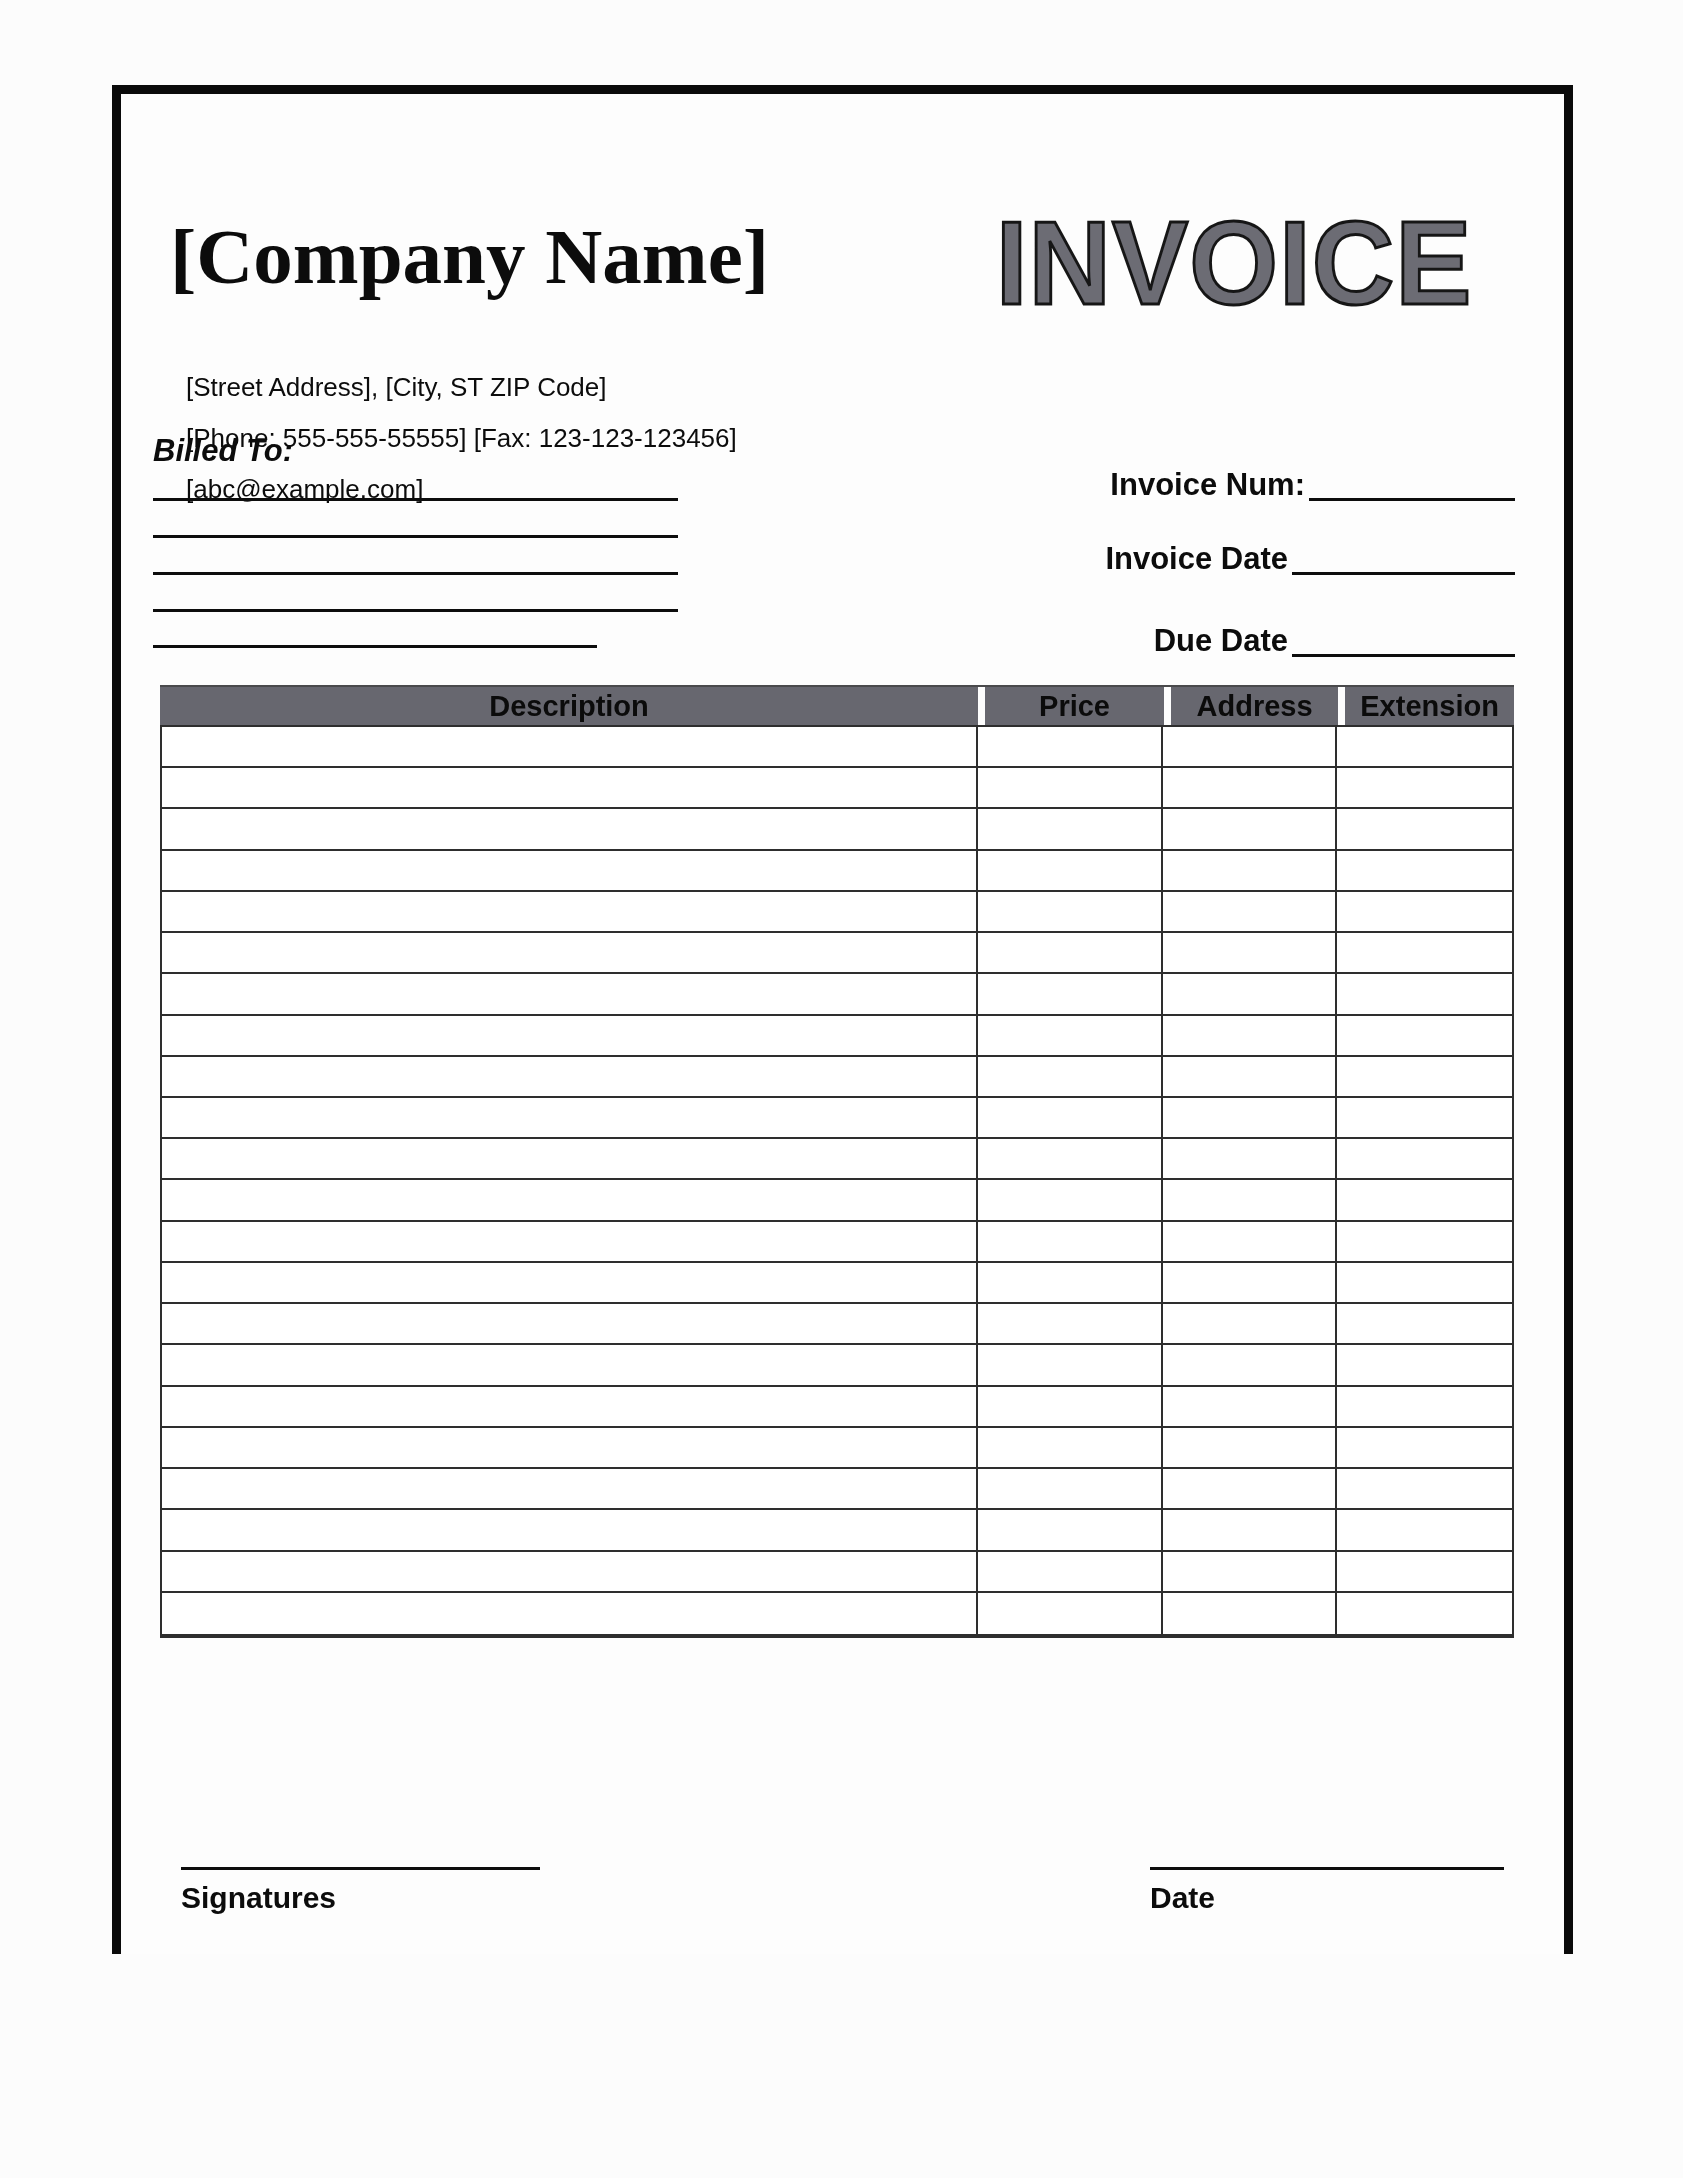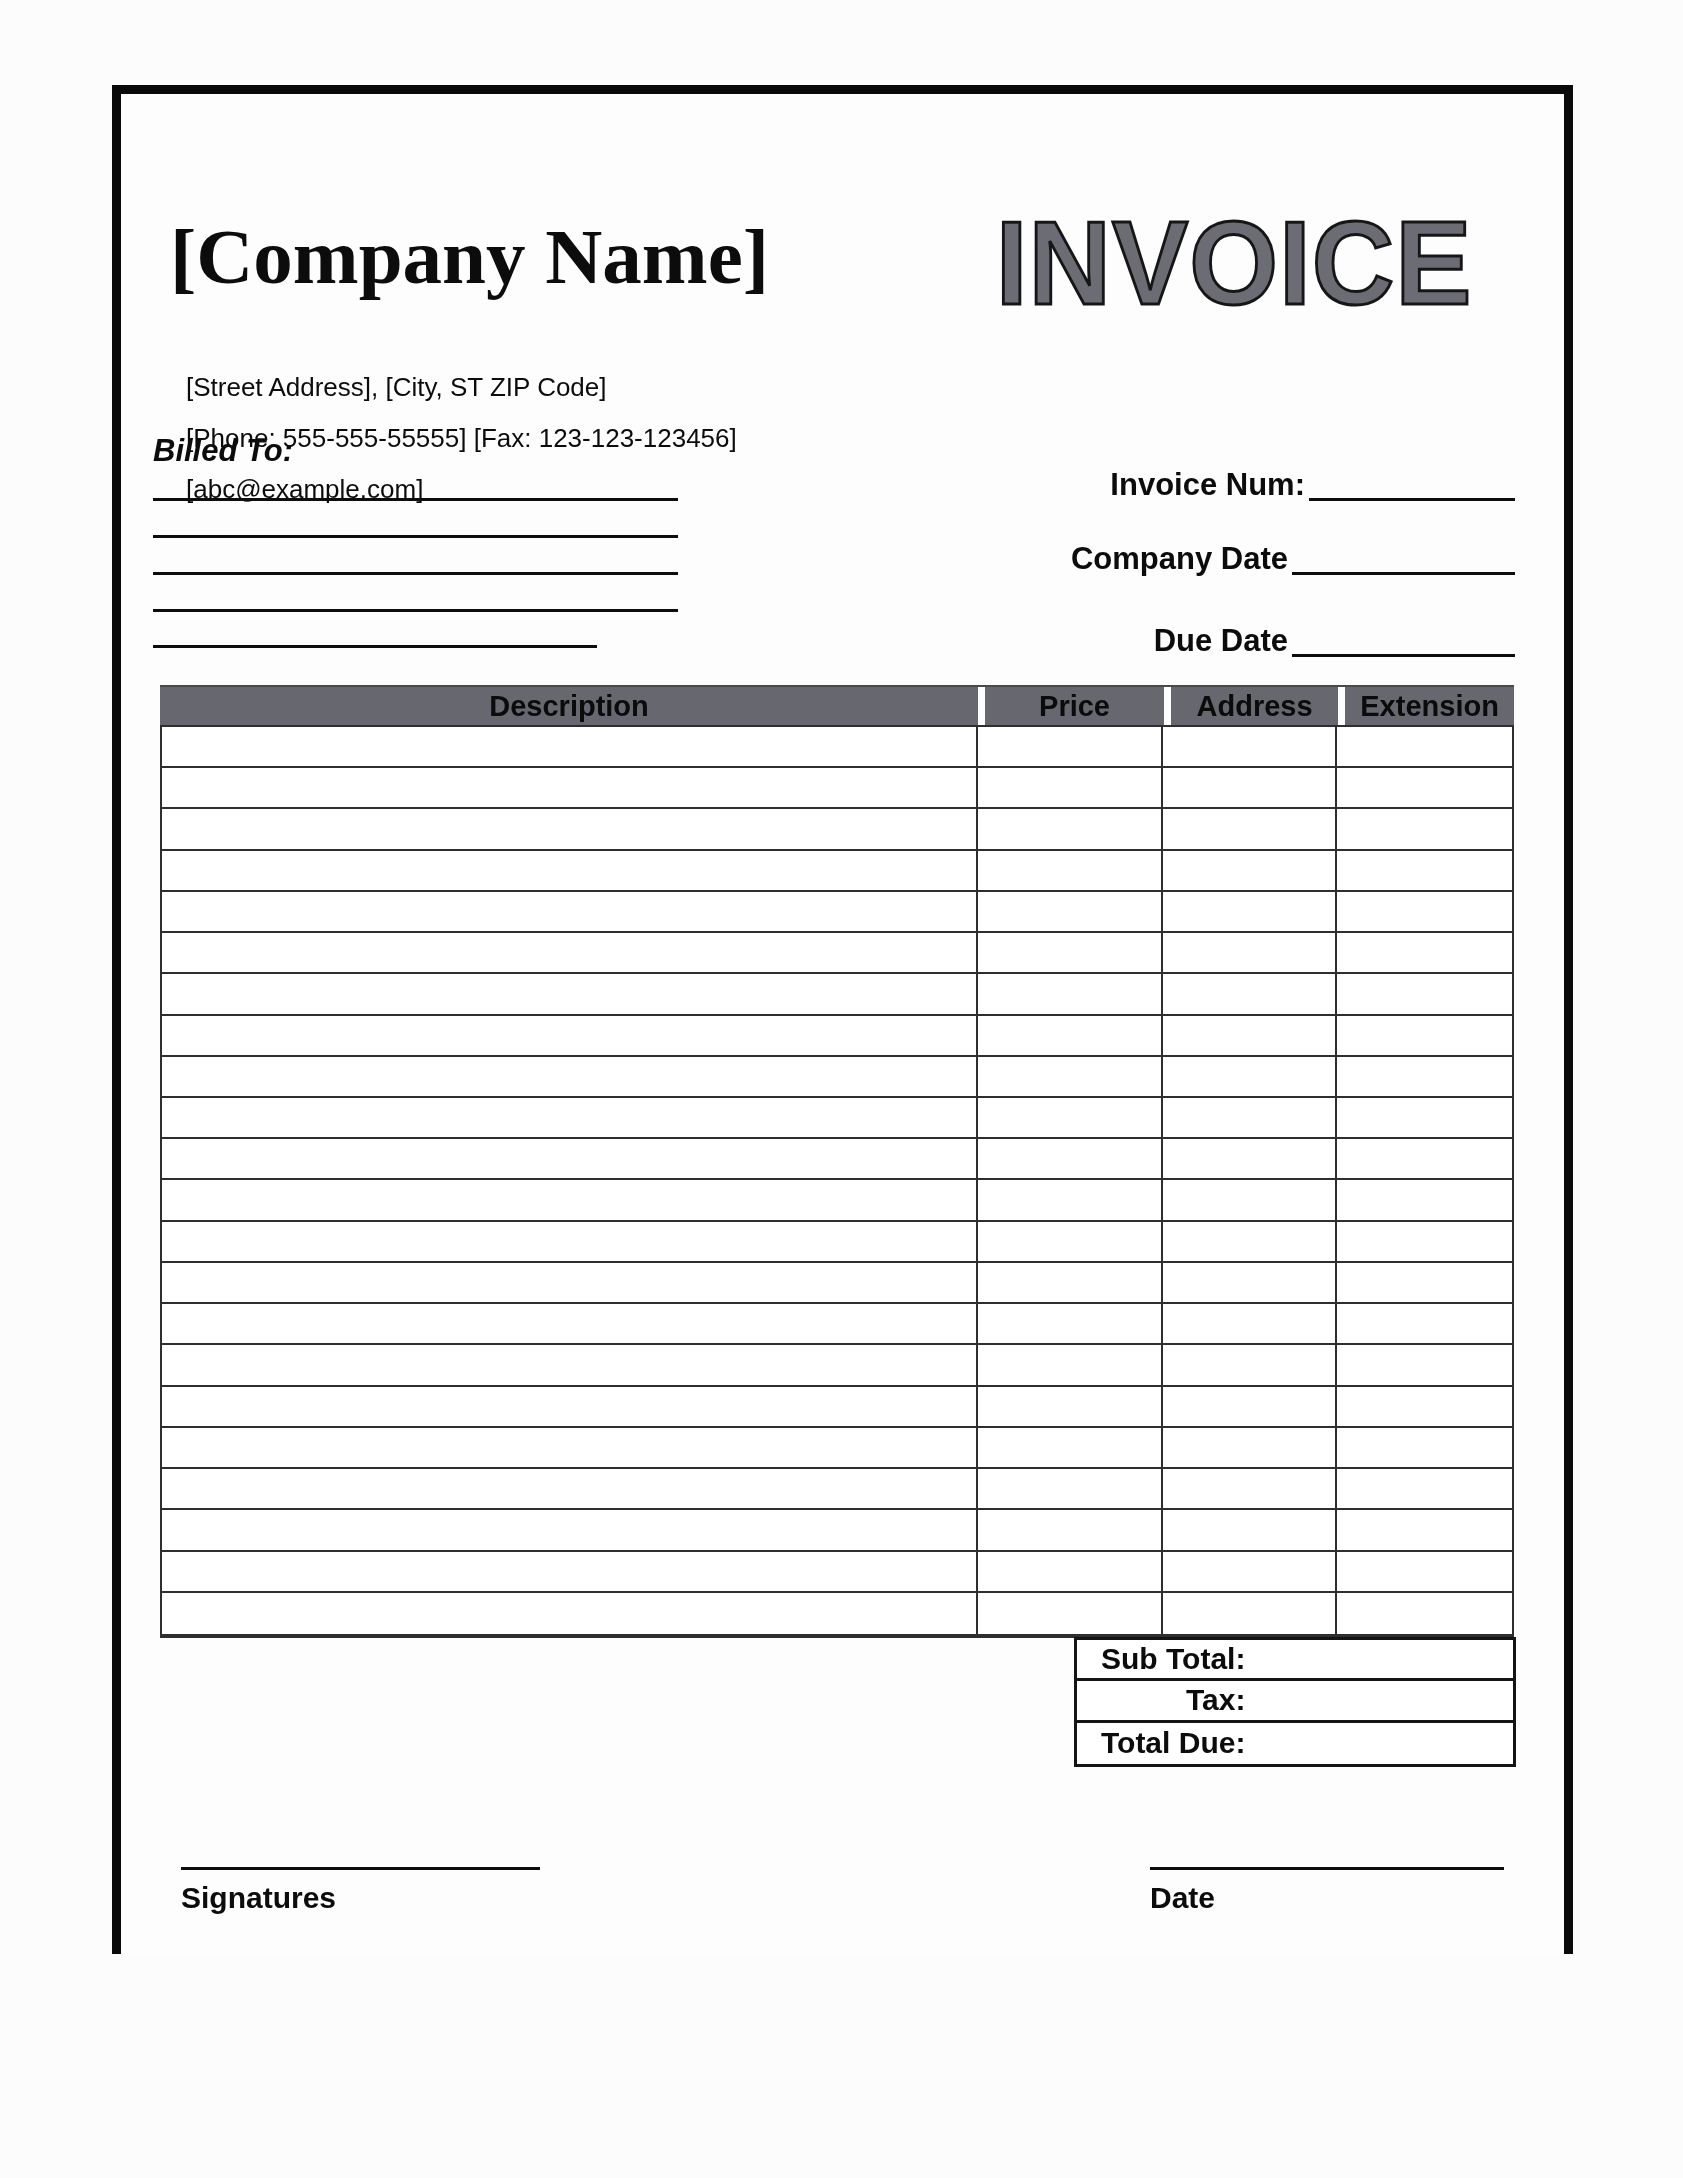--- a/index.html
+++ b/index.html
@@ -75,21 +75,21 @@
   <div class="fill-line" style="left:153px;top:535px;width:525px;"></div>
   <div class="fill-line" style="left:153px;top:572px;width:525px;"></div>
   <div class="fill-line" style="left:153px;top:609px;width:525px;"></div>
   <div class="fill-line" style="left:153px;top:645px;width:444px;"></div>
 
   <div class="meta-row" style="top:466px;">
     <div class="meta-label">Invoice Num:</div>
     <div class="meta-line" style="width:206px;"></div>
   </div>
   <div class="meta-row" style="top:540px;">
-    <div class="meta-label">Company Date</div>
+    <div class="meta-label">Invoice Date</div>
     <div class="meta-line" style="width:223px;"></div>
   </div>
   <div class="meta-row" style="top:622px;">
     <div class="meta-label">Due Date</div>
     <div class="meta-line" style="width:223px;"></div>
   </div>
 
   <div class="items-header">
     <div class="hcell">Description</div>
     <div class="hcell gap">Price</div>
@@ -181,34 +181,20 @@
       <div class="cell"></div>
       <div class="cell"></div>
       <div class="cell"></div>
       <div class="cell col-last"></div>
       <div class="cell row-last"></div>
       <div class="cell row-last"></div>
       <div class="cell row-last"></div>
       <div class="cell col-last row-last"></div>
     </div>
 
-  <div class="totals">
-    <div class="trow">
-      <div class="tlabel">Sub Total:</div>
-      <div class="tvalue"></div>
-    </div>
-    <div class="trow">
-      <div class="tlabel">Tax:</div>
-      <div class="tvalue"></div>
-    </div>
-    <div class="trow">
-      <div class="tlabel">Total Due:</div>
-      <div class="tvalue"></div>
-    </div>
-  </div>
 
   <div class="sig-line" style="left:181px;top:1867px;width:359px;"></div>
   <div class="sig-label" style="left:181px;top:1881px;width:359px;">Signatures</div>
   <div class="sig-line" style="left:1150px;top:1867px;width:354px;"></div>
   <div class="sig-label" style="left:1150px;top:1881px;width:354px;">Date</div>
 
   <div class="footer-thanks">Thank You for Your Business!</div>
   <div class="footer-template">Commercial Invoice Template</div>
 </div>
 

